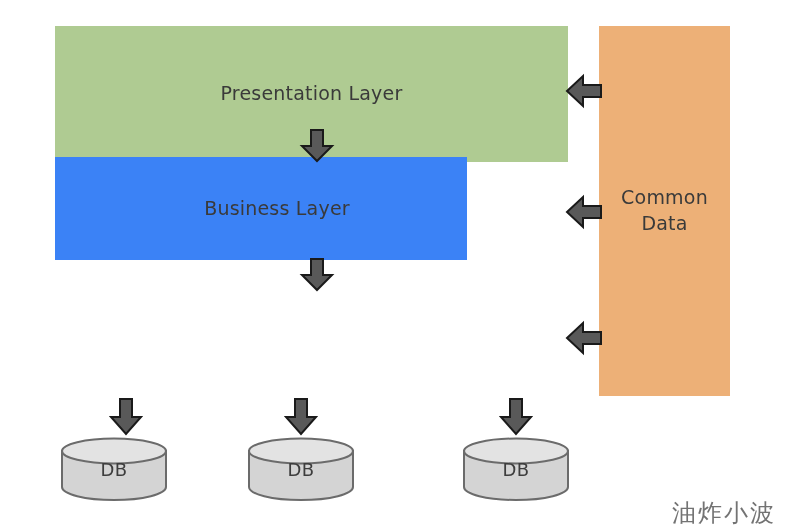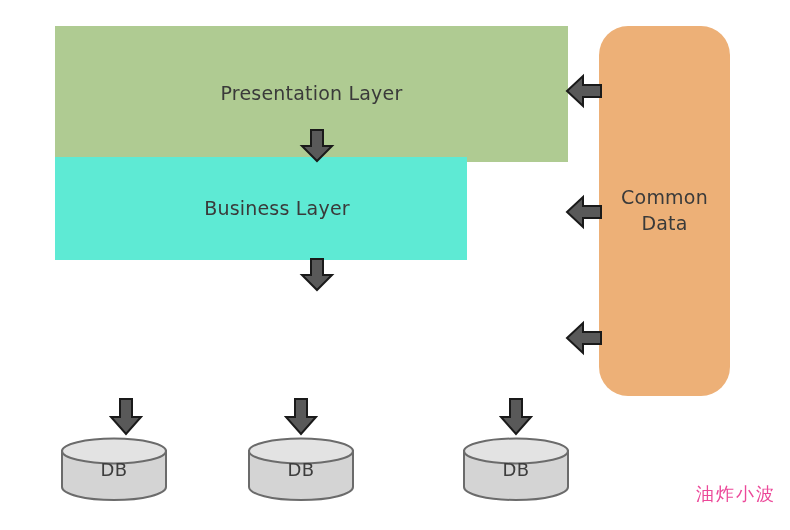--- a/index.html
+++ b/index.html
@@ -36,38 +36,37 @@
     top: 26px;
     width: 513px;
     height: 136px;
     background: #afcb92;
   }
   #business-layer {
     left: 55px;
     top: 157px;
     width: 412px;
     height: 103px;
-    background: #5eead4;
+    background: #3b82f6;
     padding-left: 32px;
   }
   #data-layer {
     left: 60px;
     top: 291px;
     width: 513px;
     height: 105px;
     background: #a6c3e0;
   }
   #common-layer {
     left: 599px;
     top: 26px;
     width: 131px;
     height: 370px;
     background: #edb077;
     font-size: 19px;
-    border-radius: 29px;
   }
   #common-layer .cl-text {
     display: block;
     width: 100%;
     line-height: 1.35;
   }
   .arrow-svg {
     position: absolute;
     overflow: visible;
   }
@@ -80,23 +79,23 @@
     position: absolute;
     width: 108px;
     text-align: center;
     font-size: 18px;
     color: #3d3d3d;
     letter-spacing: 0.5px;
   }
   #watermark {
     position: absolute;
     right: 14px;
-    bottom: 24px;
-    font-size: 18px;
-    color: #ec4899;
+    bottom: 1px;
+    font-size: 24px;
+    color: #737373;
     font-family: "DejaVu Sans", sans-serif;
     letter-spacing: 2px;
     white-space: nowrap;
   }
 </style>
 </head>
 <body>
 
 <div id="canvas">
 

